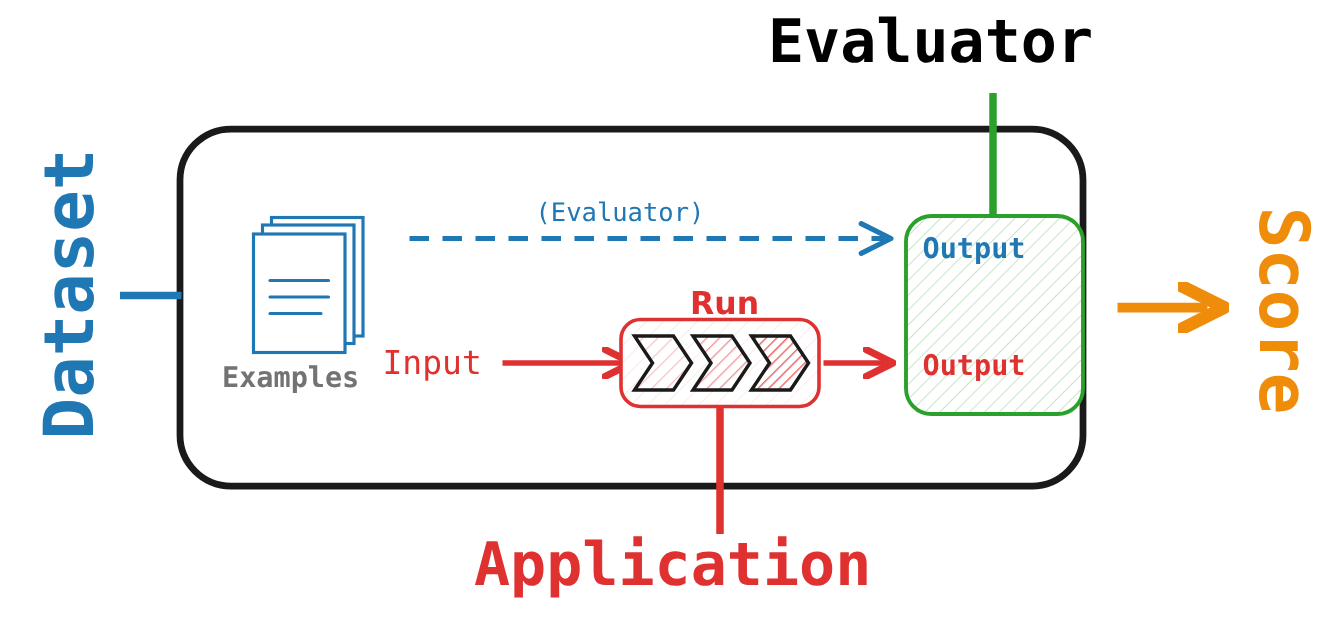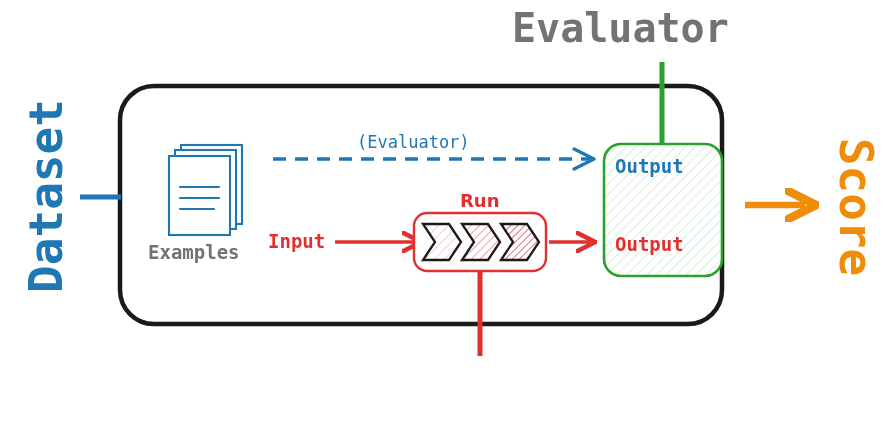--- a/index.html
+++ b/index.html
@@ -59,21 +59,21 @@
     position: absolute;
     transform: translate(-50%, -50%) rotate(90deg);
     left: 856px;
     top: 207px;
   }
   #label-evaluator {
     left: 512px;
     top: 8px;
     font-size: 40px;
     font-weight: bold;
-    color: #737373;
+    color: #000000;
   }
   #label-application {
     left: 316px;
     top: 357px;
     font-size: 40px;
     font-weight: bold;
     color: #e03131;
   }
   
   #label-examples {
@@ -83,30 +83,30 @@
     font-weight: bold;
     color: #737373;
   }
   #label-optional {
     left: 357px;
     top: 134px;
     font-size: 17px;
     color: #1f77b4;
   }
   #label-input {
-    left: 268px;
+    left: 255px;
     top: 232px;
-    font-size: 19px;
-    font-weight: bold;
+    font-size: 22px;
+    font-weight: normal;
     color: #e03131;
   }
   #label-run {
     left: 460px;
     top: 192px;
-    font-size: 18px;
+    font-size: 21px;
     font-weight: bold;
     color: #e03131;
     font-family: "DejaVu Sans", sans-serif;
   }
   #label-output-blue {
     left: 615px;
     top: 157px;
     font-size: 19px;
     font-weight: bold;
     color: #1f77b4;
@@ -200,20 +200,21 @@
   <div class="lbl" id="label-dataset">
     <span class="inner">Dataset</span>
   </div>
 
   <div class="lbl" id="label-score">
     <span class="inner">Score</span>
   </div>
 
   <div class="lbl" id="label-evaluator">Evaluator</div>
 
+  <div class="lbl" id="label-application">Application</div>
 
   <div class="lbl" id="label-examples">Examples</div>
 
   <div class="lbl" id="label-optional">(Evaluator)</div>
 
   <div class="lbl" id="label-input">Input</div>
 
   <div class="lbl" id="label-run">Run</div>
 
   <div class="lbl" id="label-output-blue">Output</div>

